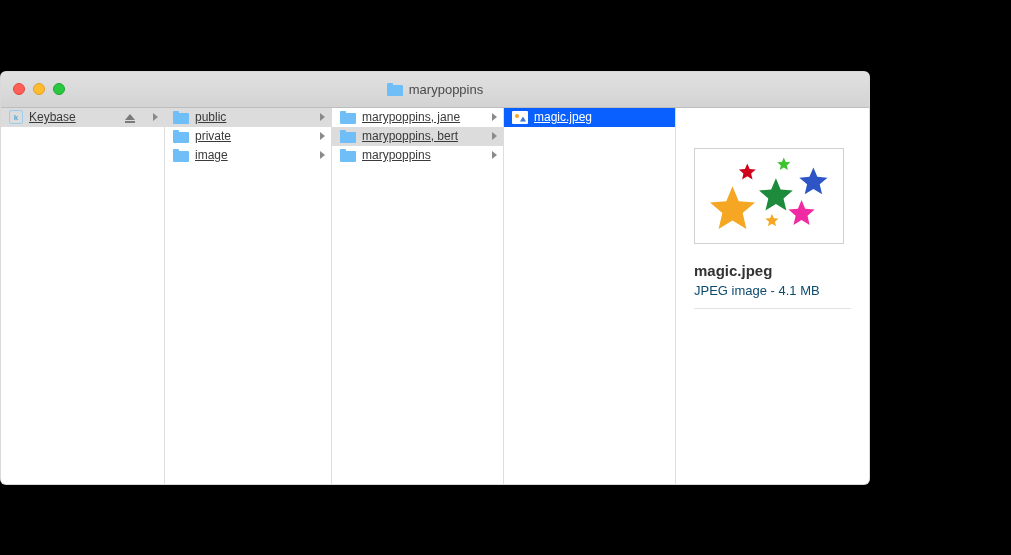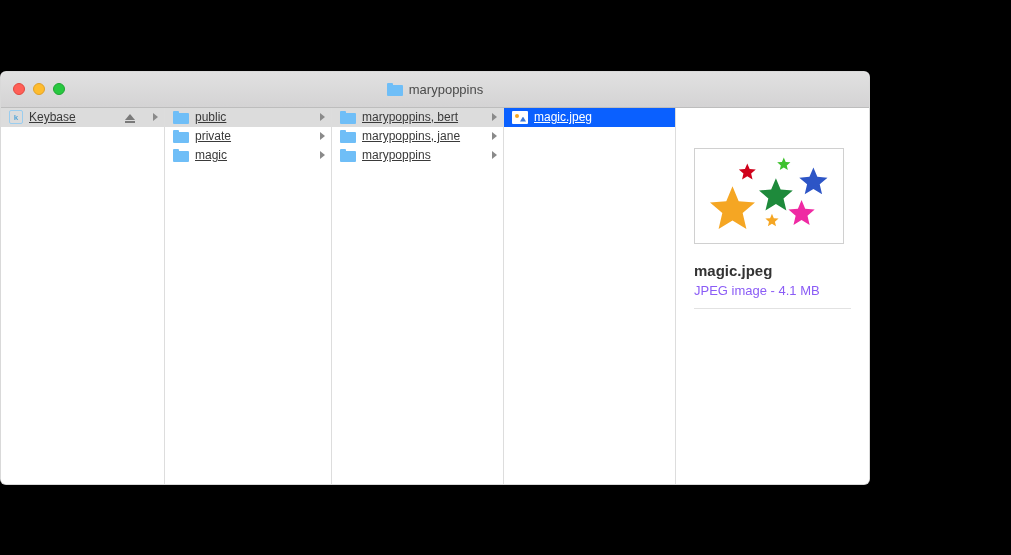--- a/index.html
+++ b/index.html
@@ -50,21 +50,21 @@
   .img-icon {
     width:16px; height:13px; background:#fff; border:1px solid #b0b0b0; border-radius:1px;
     position:relative; overflow:hidden;
   }
   .row.selected .img-icon { border-color: rgba(255,255,255,0.8); }
   .img-icon::before { content:""; position:absolute; left:2px; top:2px; width:4px; height:4px; background:#f5a623; border-radius:50%; }
   .img-icon::after  { content:""; position:absolute; right:1px; bottom:1px; width:6px; height:5px; background:#3b77d6; clip-path: polygon(50% 0, 100% 100%, 0 100%); }
   .preview-card { }
   .preview-thumb { width: 150px; height: 96px; border:1px solid #d0d0d0; background:#fff; display:flex; align-items:center; justify-content:center; margin-bottom:18px; }
   .preview-name { font-size:15px; font-weight:700; color:#333; margin-bottom:4px; }
-  .preview-meta { font-size:13px; color:#8b5cf6; padding-bottom:10px; border-bottom:1px solid #e2e2e2; }
+  .preview-meta { font-size:13px; color:#0c4a6e; padding-bottom:10px; border-bottom:1px solid #e2e2e2; }
 </style>
 </head>
 <body>
 
 <div class="stage">
   <div class="window">
     <div class="title-bar">
       <div class="traffic-lights">
         <div class="tl red"></div>
         <div class="tl yellow"></div>
@@ -91,33 +91,33 @@
             <span class="label">public</span>
             <span class="chev"></span>
           </div>
           <div class="row">
             <span class="folder-icon"></span>
             <span class="label">private</span>
             <span class="chev"></span>
           </div>
           <div class="row">
             <span class="folder-icon"></span>
-            <span class="label">magic</span>
+            <span class="label">image</span>
             <span class="chev"></span>
           </div>
         </div>
       <div class="col c2" id="col2">
+          <div class="row">
+            <span class="folder-icon"></span>
+            <span class="label">marypoppins, jane</span>
+            <span class="chev"></span>
+          </div>
           <div class="row path">
             <span class="folder-icon"></span>
             <span class="label">marypoppins, bert</span>
-            <span class="chev"></span>
-          </div>
-          <div class="row">
-            <span class="folder-icon"></span>
-            <span class="label">marypoppins, jane</span>
             <span class="chev"></span>
           </div>
           <div class="row">
             <span class="folder-icon"></span>
             <span class="label">marypoppins</span>
             <span class="chev"></span>
           </div>
         </div>
       <div class="col c3" id="col3">
           <div class="row selected">

